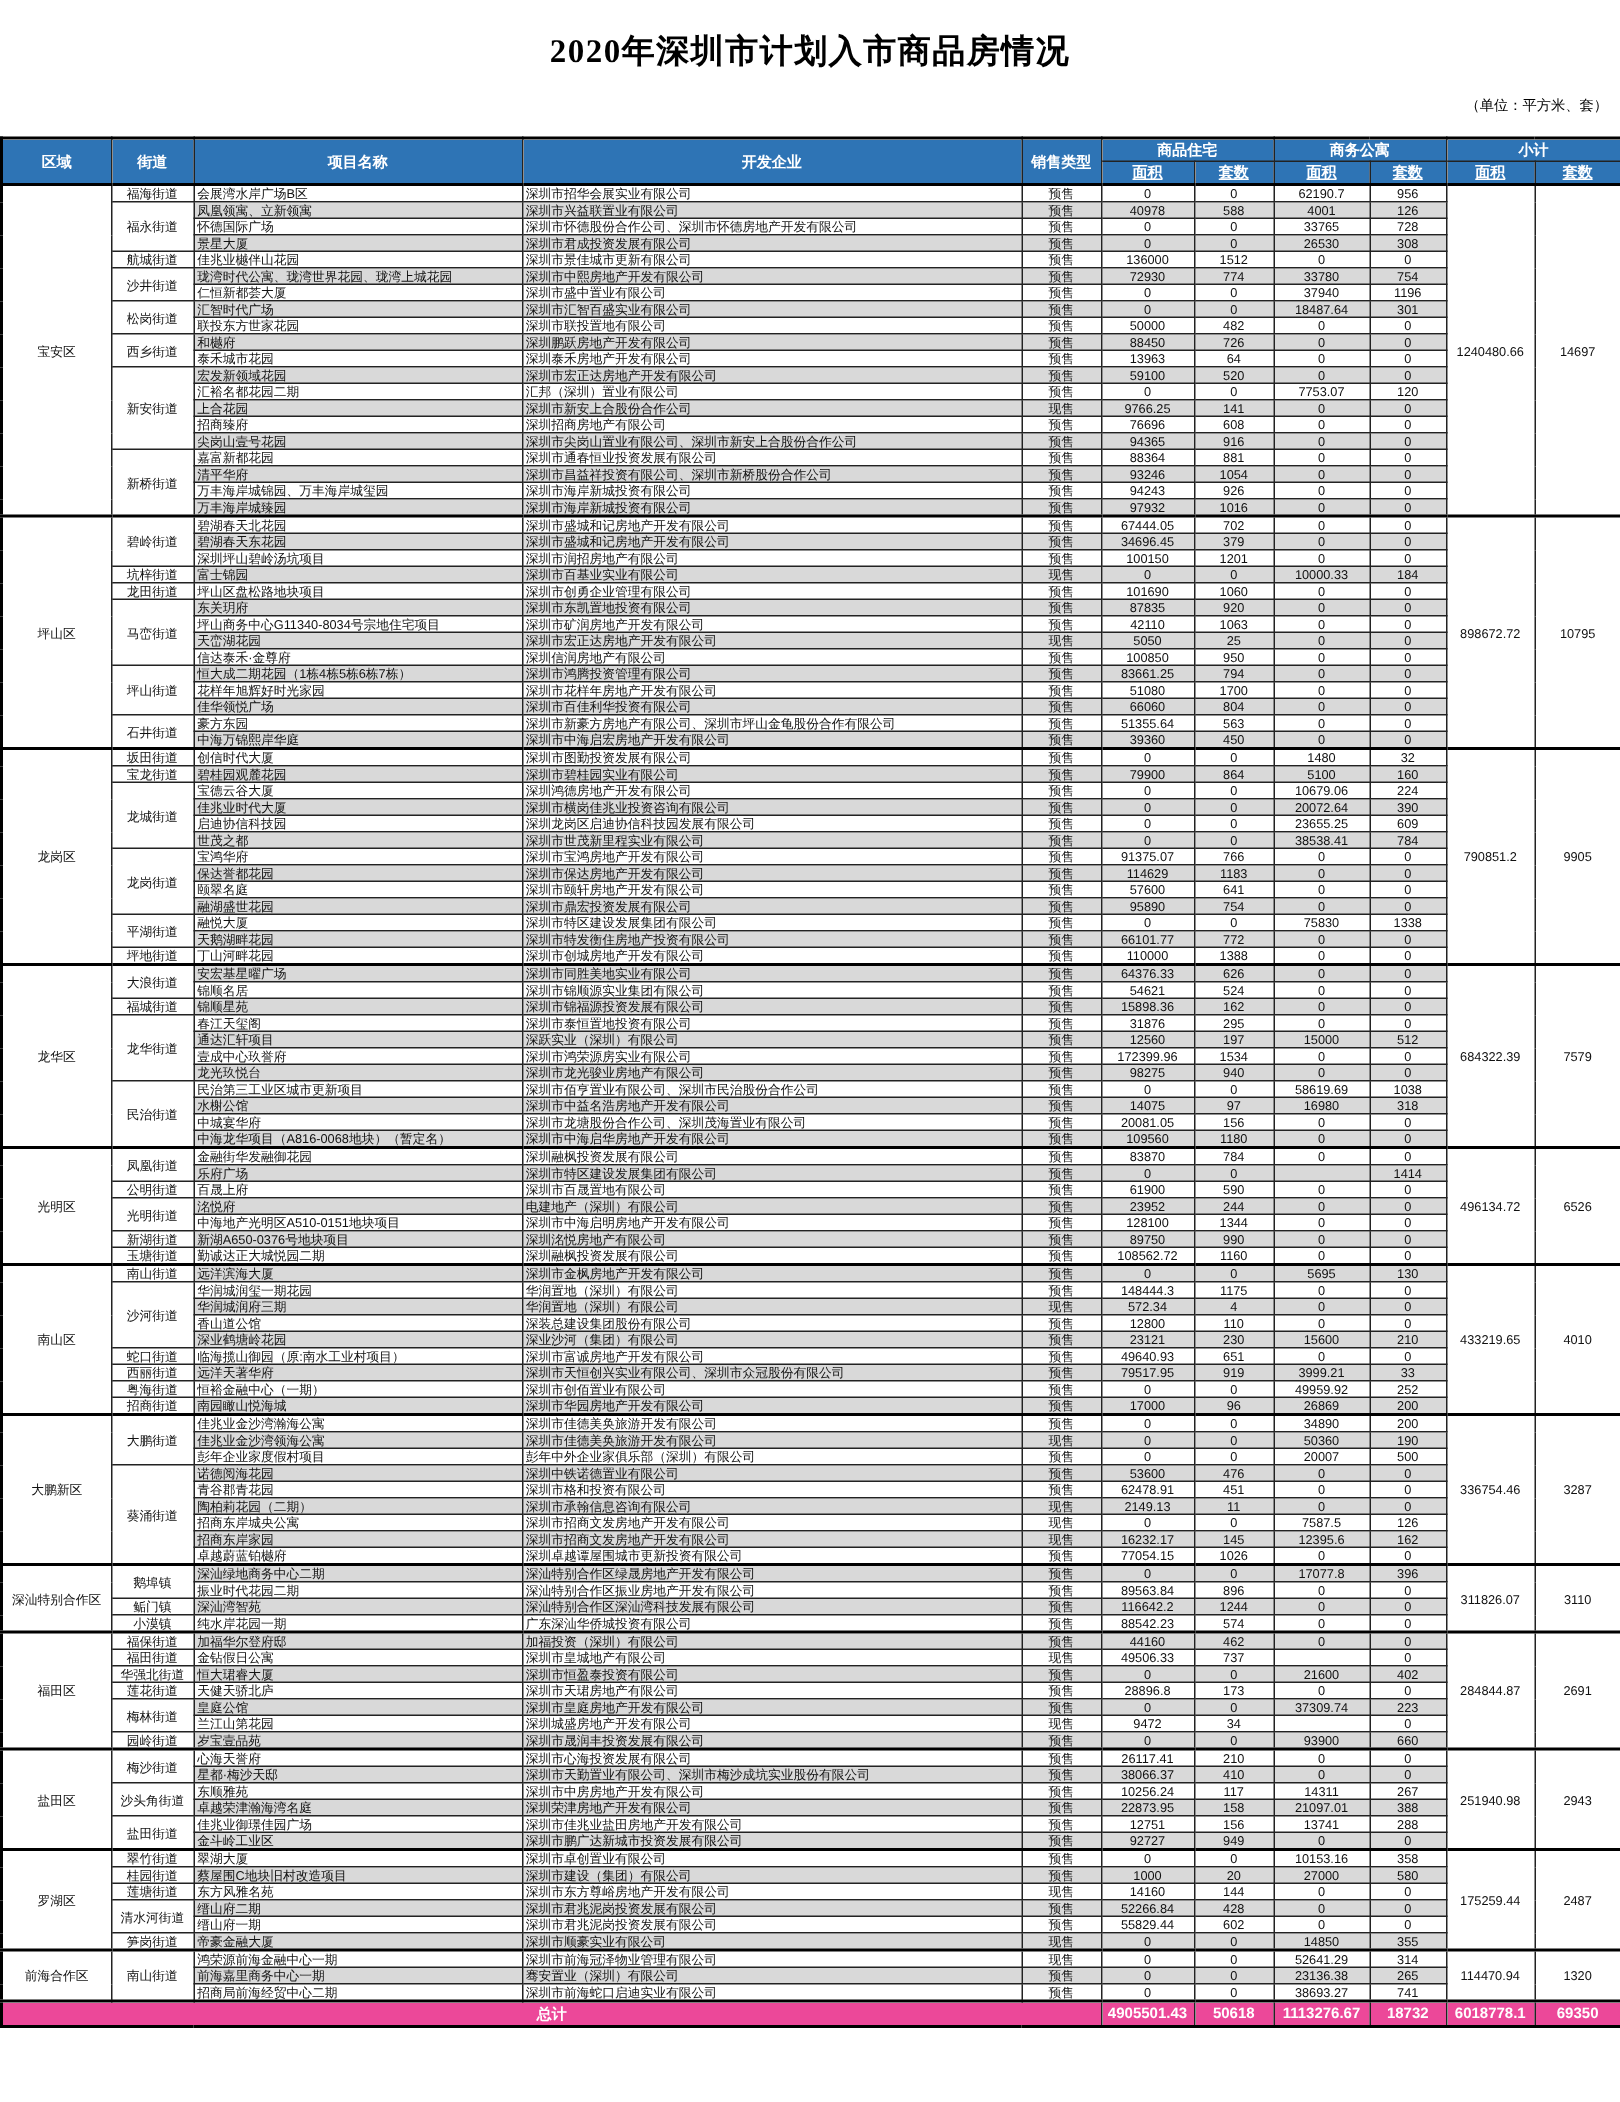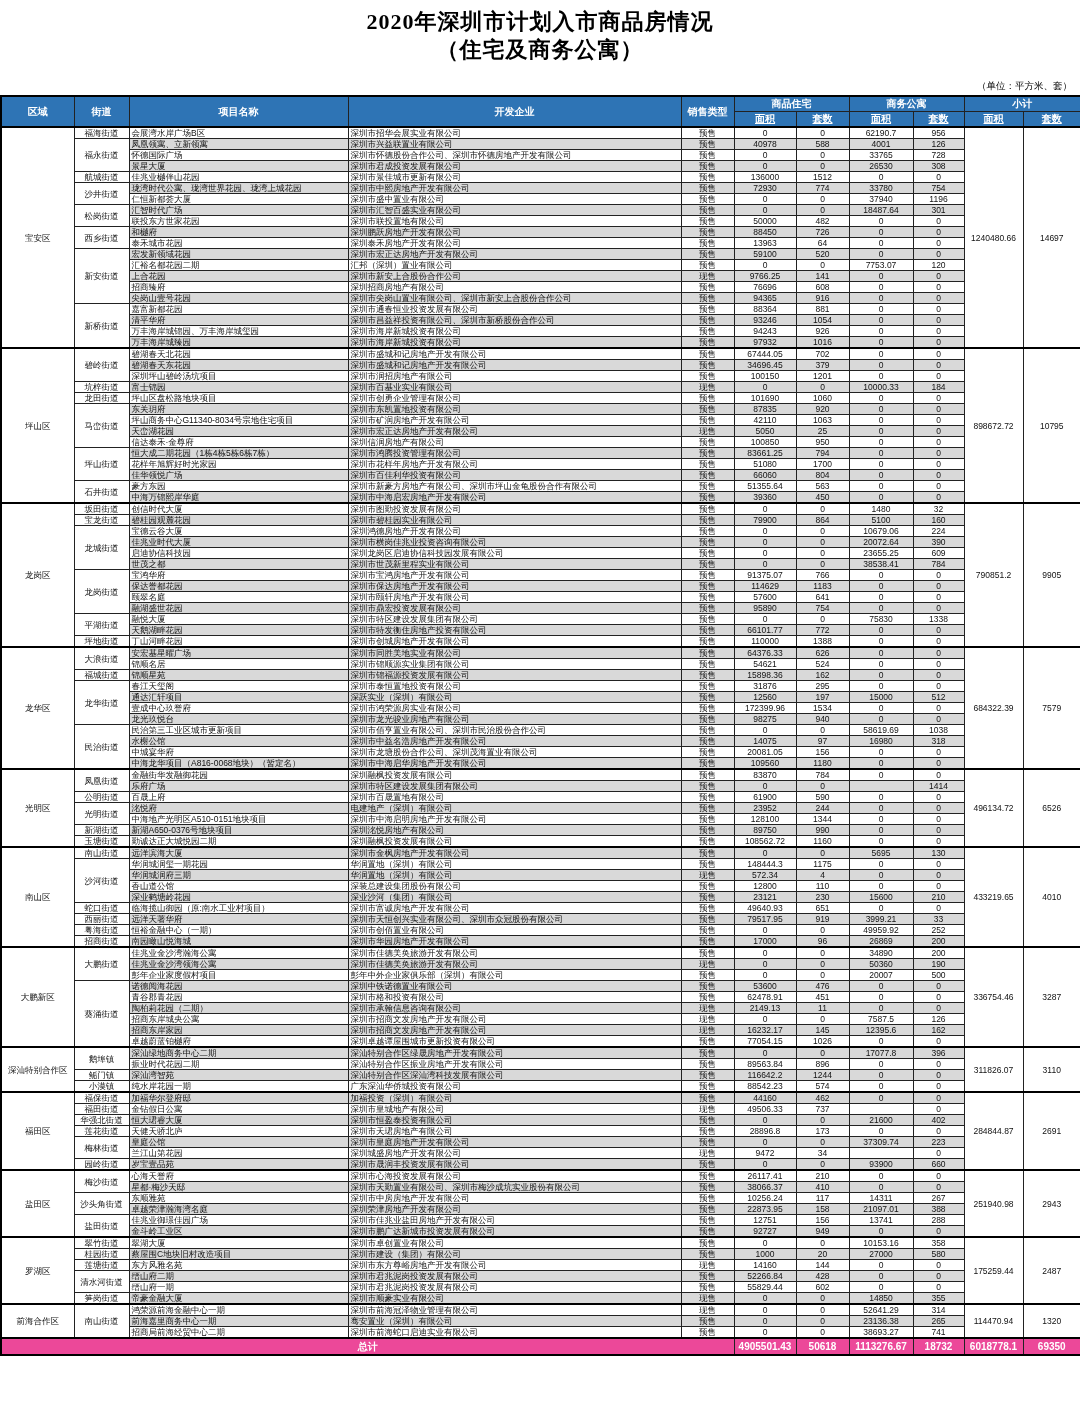--- a/index.html
+++ b/index.html
@@ -1,27 +1,27 @@
 <!DOCTYPE html>
 <html><head>
 <meta charset="utf-8">
 <style>
   * { margin:0; padding:0; box-sizing:border-box; }
   html,body { background:#ffffff; }
   .page {
     width:1080px; height:1401px; background:#ffffff; color:#000;
     font-family:"Liberation Sans", sans-serif; overflow:hidden; position:relative;
   }
-  .title-block { padding-top:8px; }
+  .title-block { padding-top:20px; }
   .title {
     text-align:center; font-family:"Liberation Serif", serif;
     font-weight:bold; font-size:22px; line-height:28px; letter-spacing:1px;
   }
   .unit-note {
-    text-align:right; font-size:9.5px; padding-right:8px; margin-top:16px; margin-bottom:2px;
+    text-align:right; font-size:9.5px; padding-right:8px; margin-top:16px; margin-bottom:14px;
     font-family:"Liberation Serif", serif;
   }
   table.main {
     width:1080px; border-collapse:collapse; table-layout:fixed;
     border:2px solid #000;
   }
   th, td {
     border:1px solid #222; overflow:hidden; white-space:nowrap;
     text-overflow:clip; vertical-align:middle;
   }
@@ -42,21 +42,20 @@
     background:#ec4899; color:#fff; font-weight:bold; font-size:10px;
     height:17px; text-align:center; border-top:2px solid #000;
   }
 </style>
 </head>
 <body>
 
 <div class="page">
   <div class="title-block">
     <div class="title">2020年深圳市计划入市商品房情况</div>
-    <div class="title">（住宅及商务公寓）</div>
   </div>
   <div class="unit-note">（单位：平方米、套）</div>
 
   <table class="main">
     <colgroup>
       <col style="width:73px">
         <col style="width:55px">
         <col style="width:219px">
       <col style="width:333px">
         <col style="width:53px">

